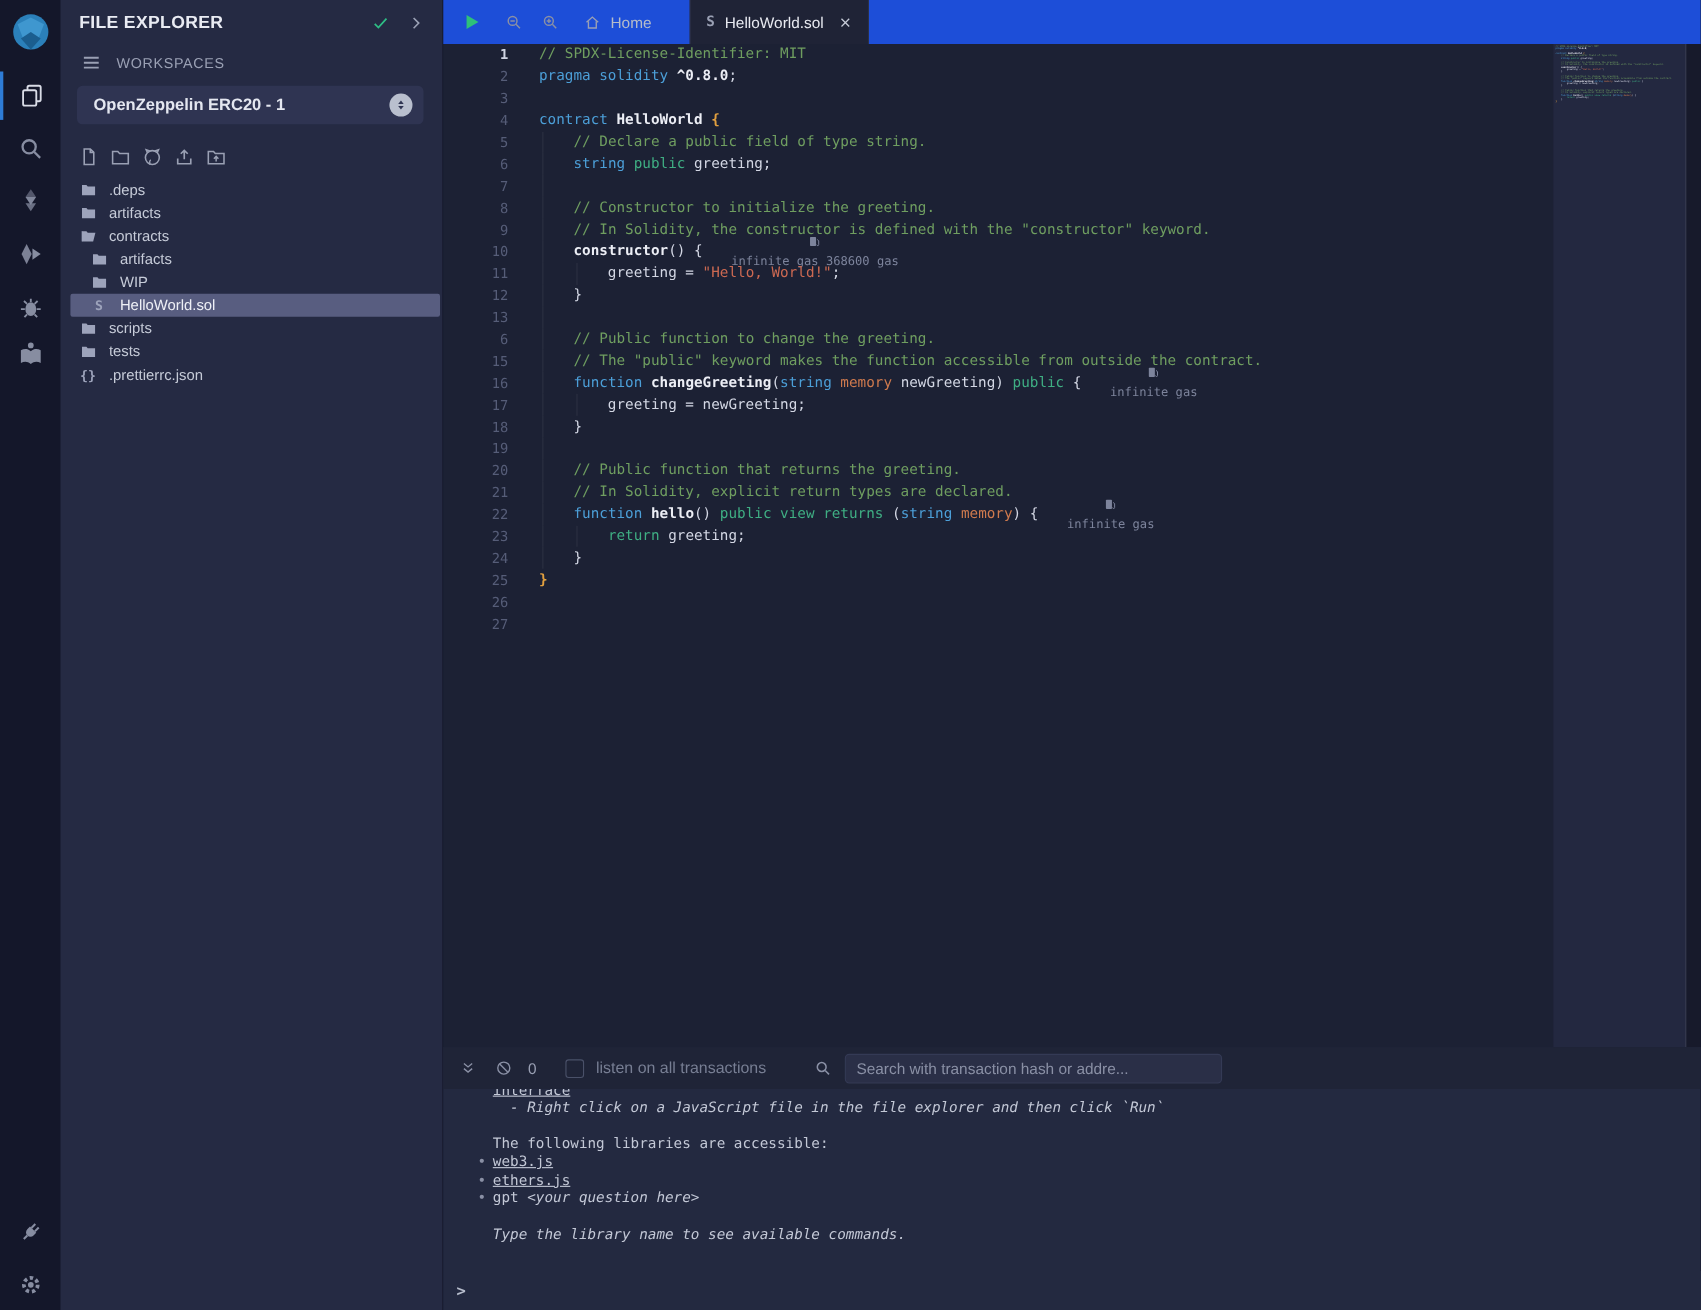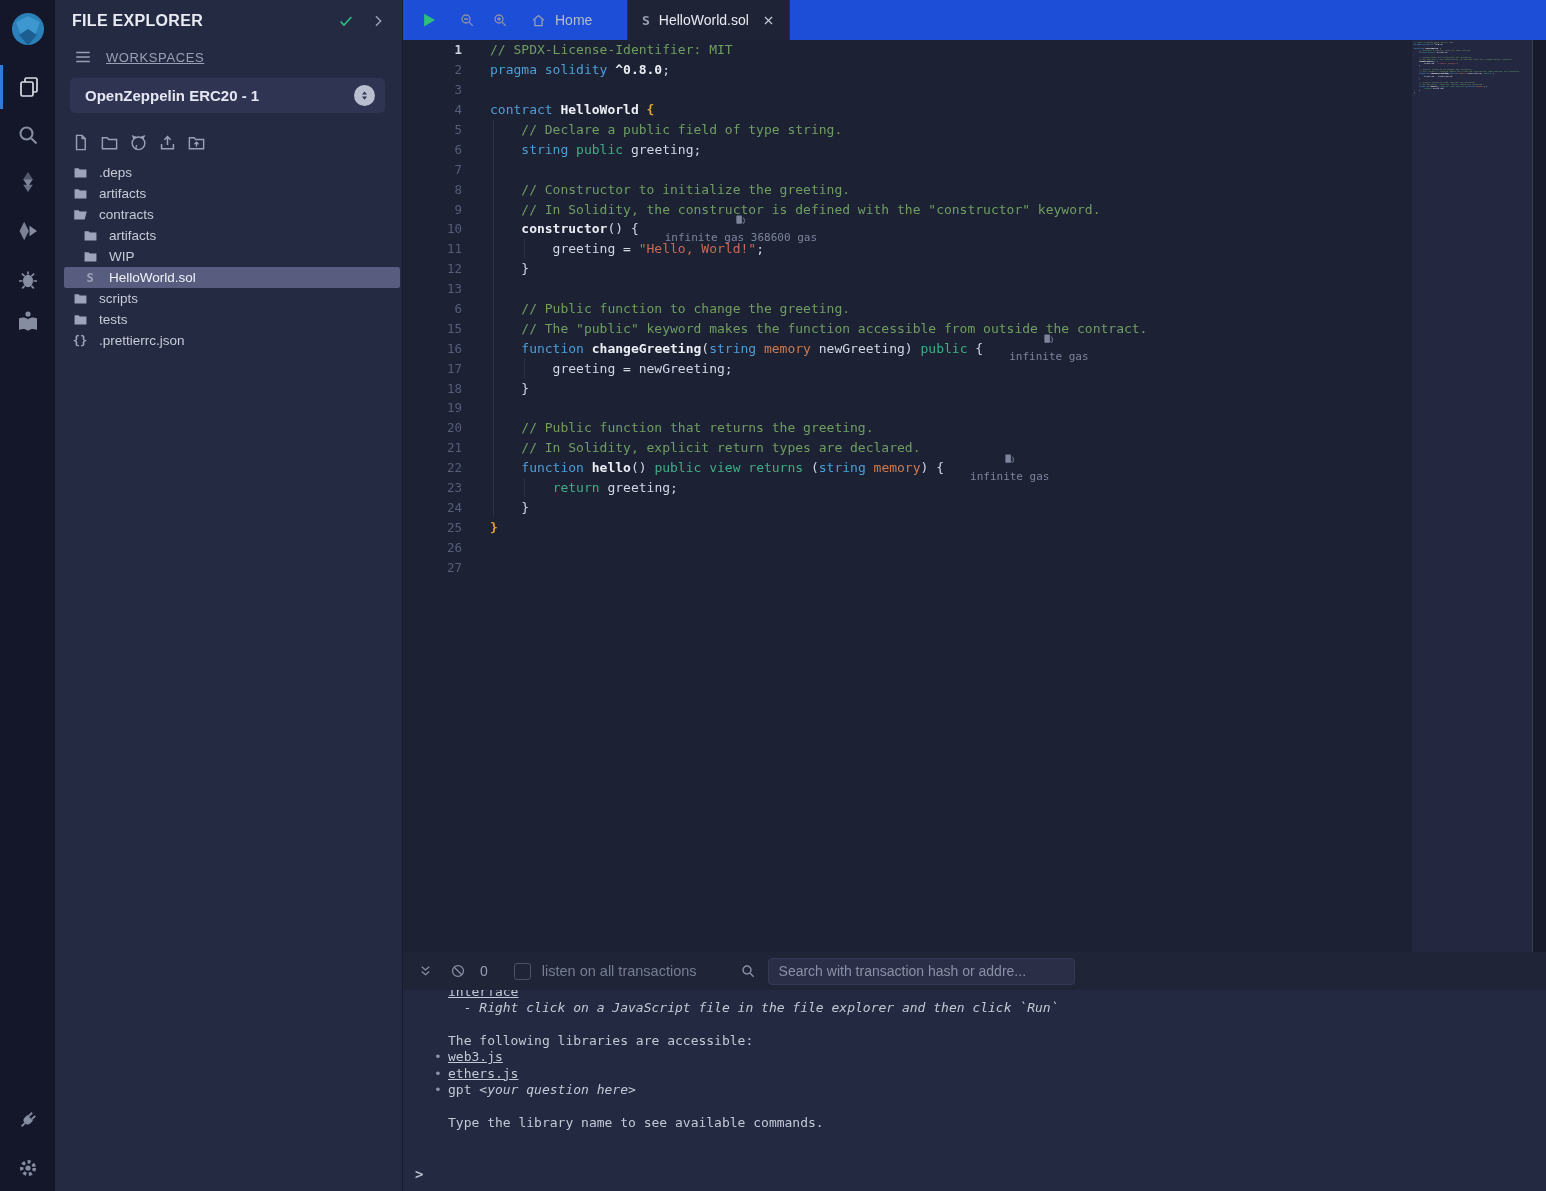--- a/index.html
+++ b/index.html
@@ -19,21 +19,21 @@
   
   #file-panel { position:absolute; left:55px; top:0; width:348px; height:1191px;
     background:#252a43; border-right:1px solid #181b2e; }
   #fp-header { display:flex; align-items:center; padding:12px 16px 4px 17px; }
   #fp-title { color:#e9ebf3; font-size:16px; font-weight:700; letter-spacing:.3px; flex:1; }
   #fp-check { color:#2ebd85; margin-right:16px; }
   #fp-chevron { color:#9aa0b4; }
   #fp-check svg, #fp-chevron svg { width:16px; height:16px; }
   #ws-row { display:flex; align-items:center; gap:14px; padding:14px 16px 2px 19px; }
   #ws-row .icon { color:#9aa0b4; } #ws-row .icon svg{ width:18px; height:18px; }
-  #ws-label { color:#9aa0b4; font-size:13px; letter-spacing:.6px;text-decoration:underline; }
+  #ws-label { color:#9aa0b4; font-size:13px; letter-spacing:.6px; }
   #ws-select { margin:10px 17px 0 15px; height:35px; background:#2f3452; border-radius:5px;
     display:flex; align-items:center; padding:0 10px 0 15px; cursor:pointer; }
   #ws-name { color:#e4e7f0; font-size:15px; font-weight:600; flex:1; }
   #ws-sort { width:21px; height:21px; border-radius:50%; background:#b9bfce;
     display:flex; align-items:center; justify-content:center; color:#2f3452; }
   #ws-sort svg { width:11px; height:11px; }
   #fp-toolbar { display:flex; gap:10px; padding:20px 0 8px 16px; color:#9aa0b4; }
   #fp-toolbar .tbtn { width:19px; height:19px; cursor:pointer; }
   #fp-toolbar .tbtn svg { width:19px; height:19px; }
   #file-tree { margin-top:2px; }
@@ -93,21 +93,21 @@
   #term-header { position:absolute; left:0; top:0; width:100%; height:38px;
     background:#1f2437; display:flex; align-items:center; }
   #term-header .icon { color:#8a90a5; }
   #term-caret { margin-left:15px; cursor:pointer; } #term-caret svg{width:15px;height:15px;}
   #term-ban { margin-left:17px; cursor:pointer; } #term-ban svg{width:16px;height:16px;}
   #term-count { margin-left:14px; color:#9aa0b4; font-size:14px; }
   #term-check { margin-left:26px; width:17px; height:17px; border:1px solid #4a5169;
     border-radius:3px; cursor:pointer; }
   #term-listen { margin-left:11px; color:#777e93; font-size:14.5px; }
   #term-search-icon { margin-left:43px; cursor:pointer; } #term-search-icon svg{width:16px;height:16px;}
-  #term-search { margin-left:12px; width:307px; height:27px; background:#2a2f47;
+  #term-search { margin-left:12px; width:343px; height:27px; background:#2a2f47;
     border:1px solid #343a55; border-radius:4px; color:#fde047; font-size:14px;
     padding:0 10px; outline:none; }
   #term-search::placeholder { color:#8a90a5; }
   #term-body { position:absolute; left:0; top:38px; right:0; bottom:0; overflow:hidden;
     font-family:"DejaVu Sans Mono",monospace; font-size:13px; color:#c3c8d6; }
   #term-lines { margin-top:-7px; }
   .tline { height:16.4px; display:flex; align-items:center; white-space:pre; padding-left:45px; }
   .tline .bullet { position:absolute; left:31px; color:#8a90a5; }
   .t-lk { text-decoration:underline; cursor:pointer; }
   .t-it { font-style:italic; }
@@ -436,18 +436,18 @@
     <div id="term-body">
       <div id="term-lines">
           <div class="tline" style="position: relative;"><span class="t-lk">interface</span></div>
           <div class="tline" style="position: relative;"><span class="t-it">  - Right click on a JavaScript file in the file explorer and then click `Run`</span></div>
           <div class="tline" style="position: relative;">&nbsp;</div>
           <div class="tline" style="position: relative;"><span class="t-pl">The following libraries are accessible:</span></div>
           <div class="tline" style="position: relative;"><span class="bullet">•</span><span class="t-lk">web3.js</span></div>
           <div class="tline" style="position: relative;"><span class="bullet">•</span><span class="t-lk">ethers.js</span></div>
           <div class="tline" style="position: relative;"><span class="bullet">•</span><span class="t-pl">gpt </span><span class="t-it">&lt;your question here&gt;</span></div>
           <div class="tline" style="position: relative;">&nbsp;</div>
-          <div class="tline" style="position: relative;"><span class="t-pl">Type the library name to see available commands.</span></div>
+          <div class="tline" style="position: relative; font-style: italic;"><span class="t-pl">Type the library name to see available commands.</span></div>
         </div>
       <div id="term-prompt">&gt;</div>
     </div>
   </div>
 </div>
 
 </body></html>

